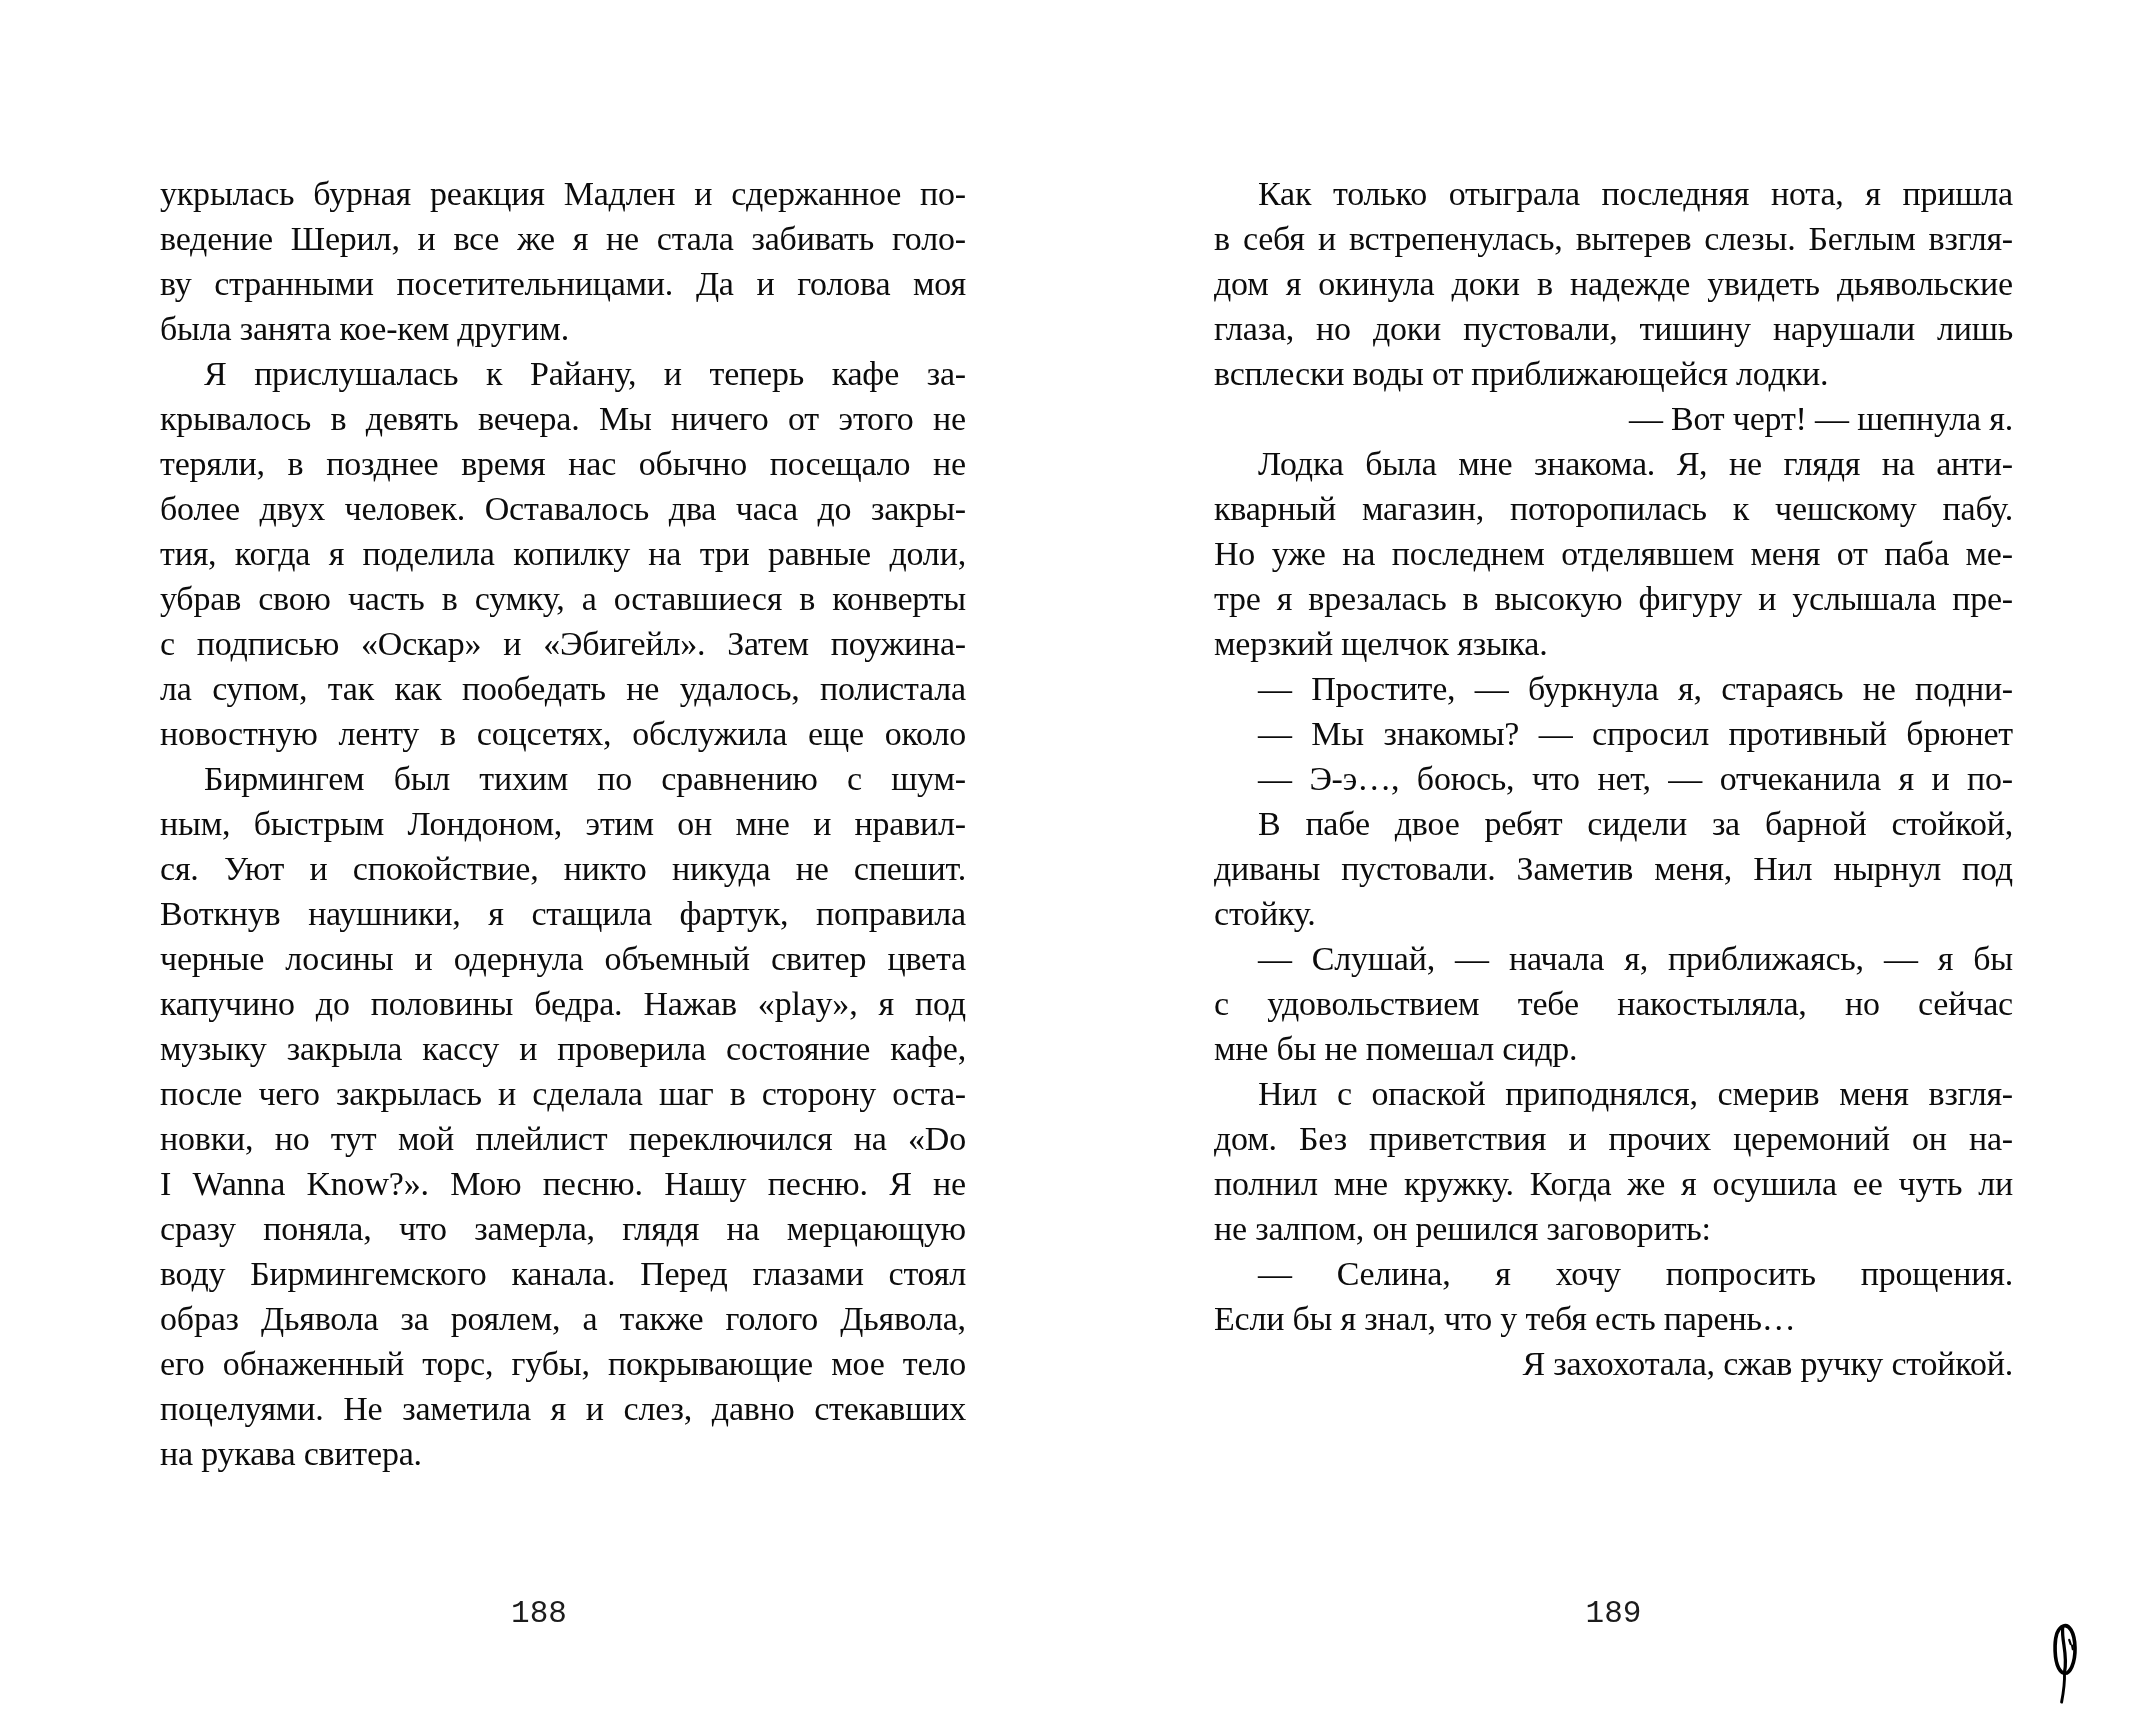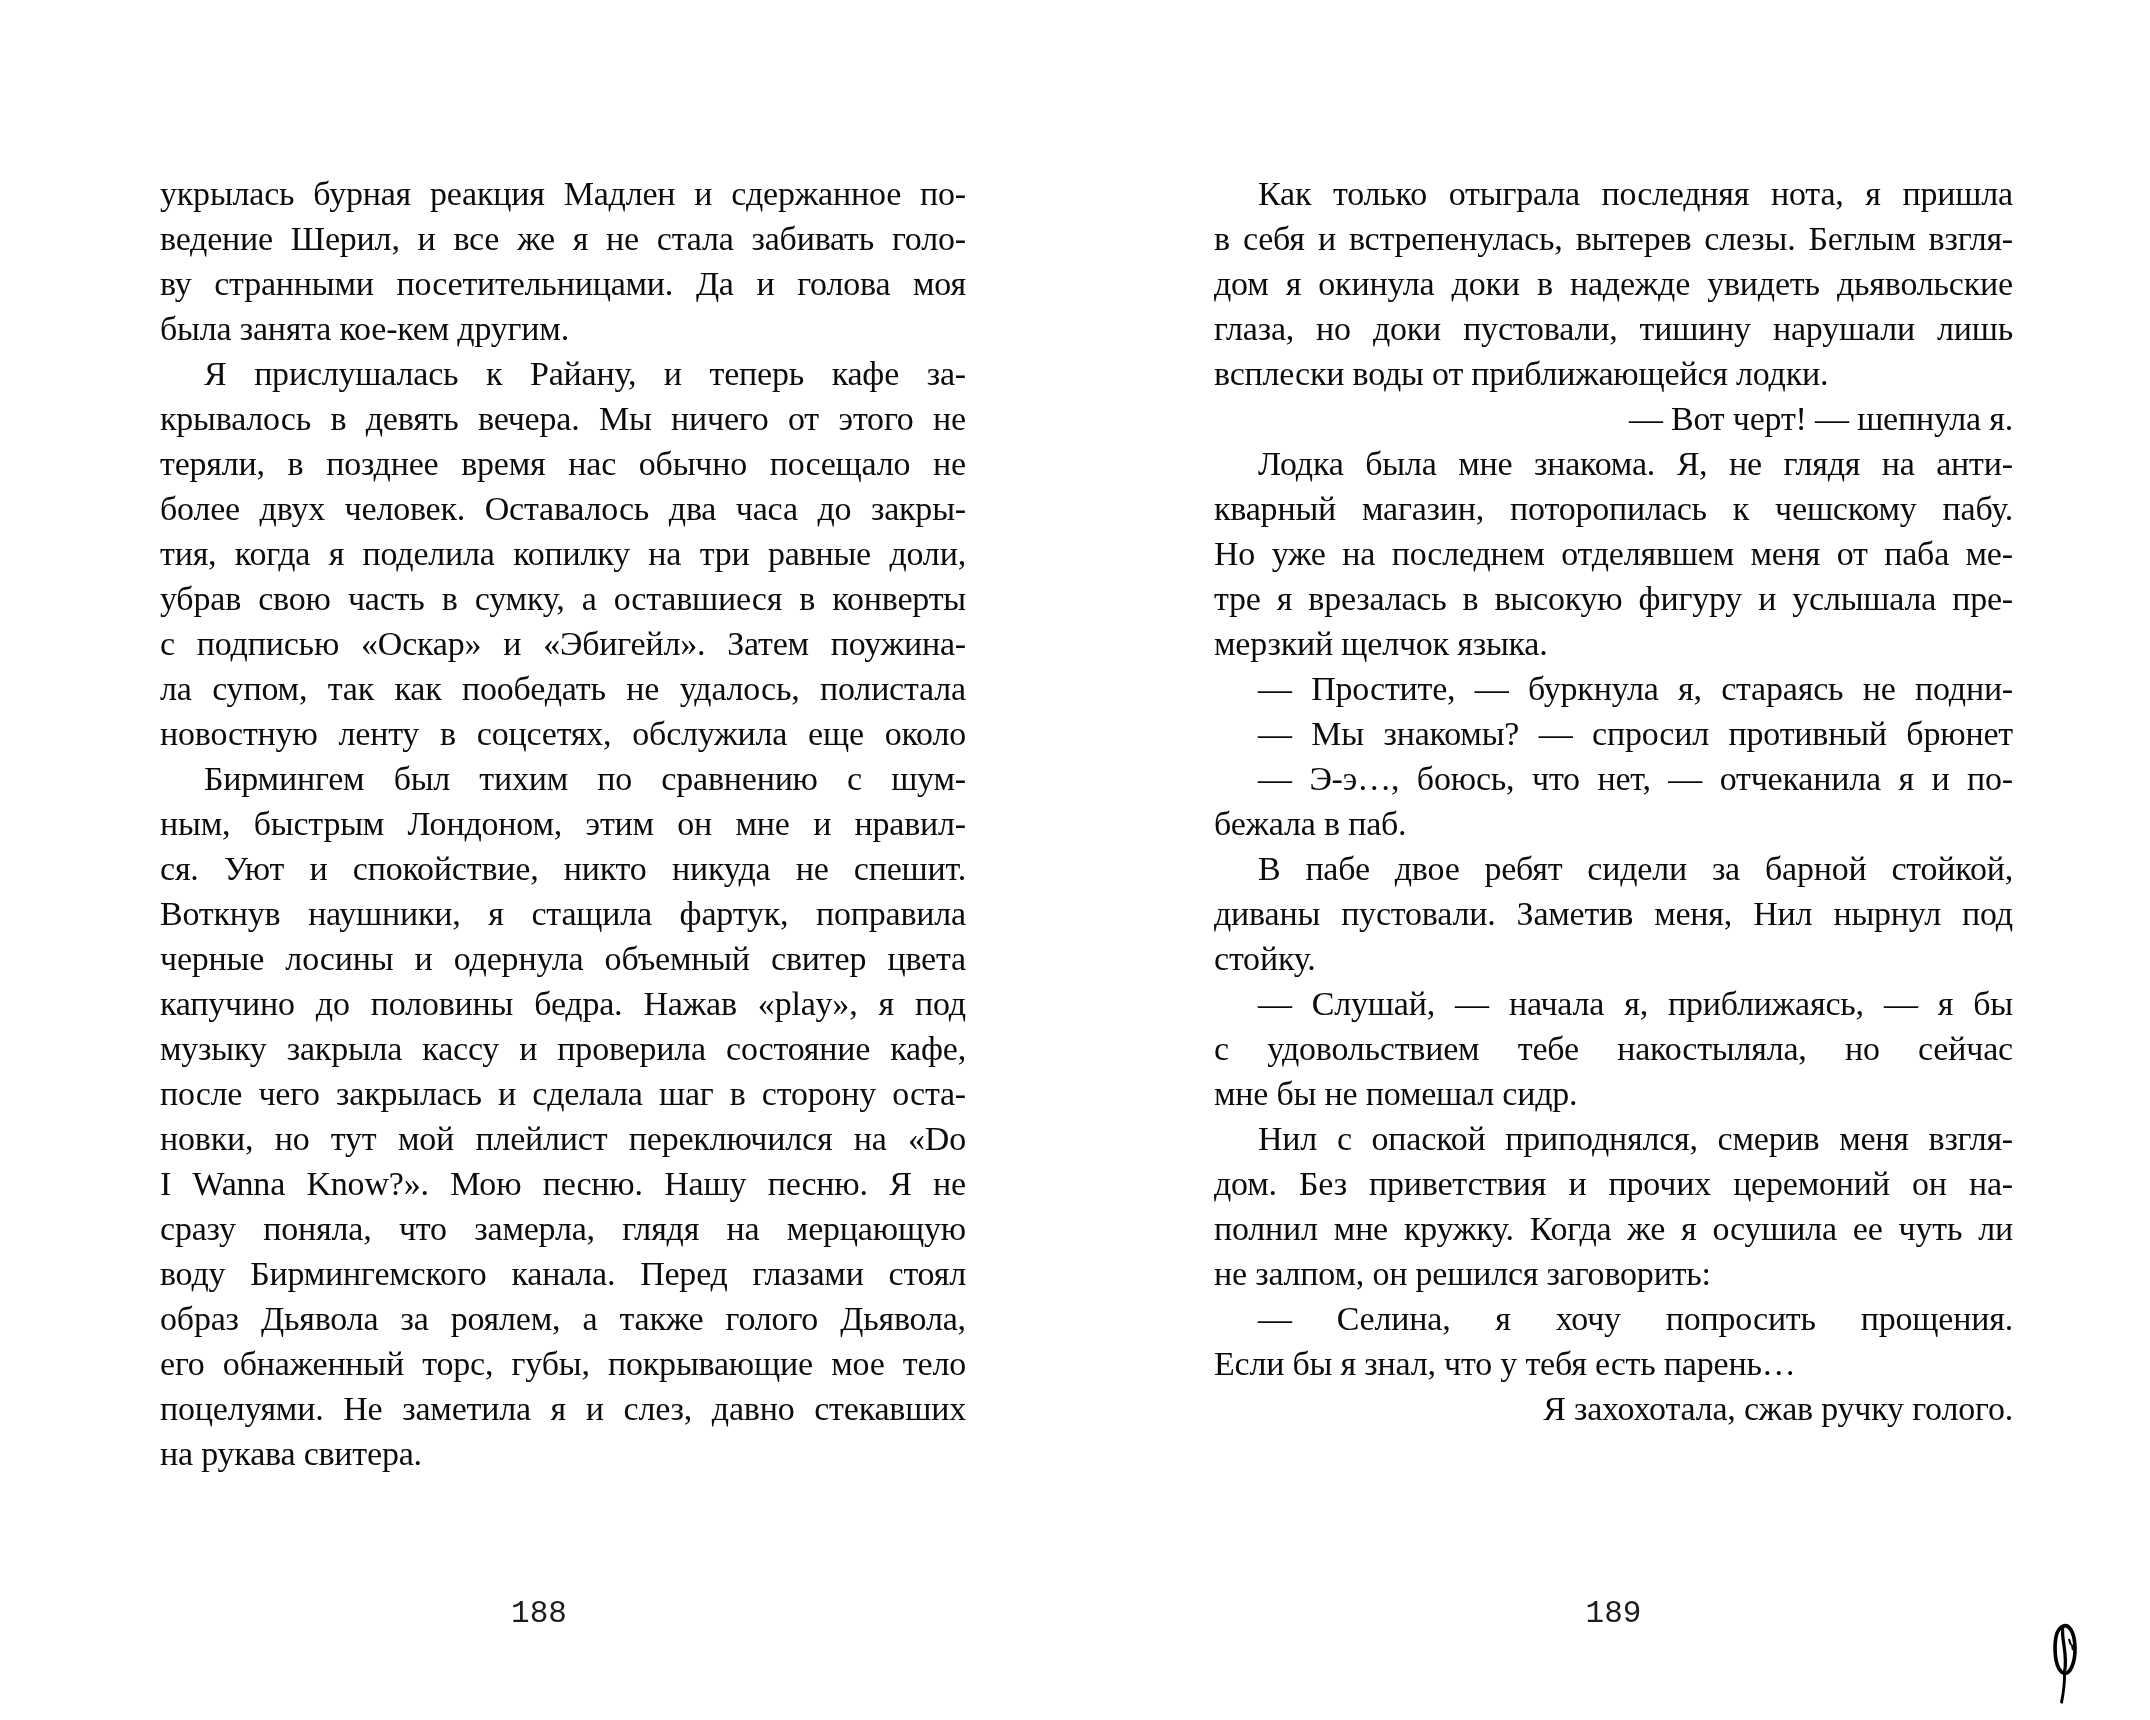--- a/index.html
+++ b/index.html
@@ -433,21 +433,20 @@
         <span>Э-э…,</span>
         <span>боюсь,</span>
         <span>что</span>
         <span>нет,</span>
         <span>—</span>
         <span>отчеканила</span>
         <span>я</span>
         <span>и</span>
         <span>по-</span>
       </div>
-      <div class="line">бежала в паб.</div>
       <div class="line just indent">
         <span>В</span>
         <span>пабе</span>
         <span>двое</span>
         <span>ребят</span>
         <span>сидели</span>
         <span>за</span>
         <span>барной</span>
         <span>стойкой,</span>
       </div>
@@ -515,21 +514,21 @@
       <div class="line">не залпом, он решился заговорить:</div>
       <div class="line just indent">
         <span>—</span>
         <span>Селина,</span>
         <span>я</span>
         <span>хочу</span>
         <span>попросить</span>
         <span>прощения.</span>
       </div>
       <div class="line">Если бы я знал, что у тебя есть парень…</div>
-      <div class="line indent">Я захохотала, сжав ручку голого.</div>
+      <div class="line indent">Я захохотала, сжав ручку стойкой.</div>
     </div>
   <div class="pagenum pagenum-right">189</div>
 
   <svg class="feather" width="35" height="84" viewBox="0 0 48 116" aria-hidden="true">
     <path d="M 22 7 C 30 3.5, 38 15, 38.5 37 C 39 58, 31.5 74, 23.5 72 C 15.5 70, 10.5 56, 11 34 C 11.4 18, 16 9.5, 22 7 Z" fill="none" stroke="#000000" stroke-width="5" stroke-linecap="round"></path>
     <path d="M 21.5 8 C 19.5 28, 29 46, 24 71" fill="none" stroke="#000000" stroke-width="4.5" stroke-linecap="round"></path>
     <path d="M 24 72 C 24.5 86, 22.5 99, 20 112" fill="none" stroke="#000000" stroke-width="4" stroke-linecap="round"></path>
     <path d="M 30.5 26 L 32.5 32 M 34.5 34 L 35.5 39" fill="none" stroke="#000000" stroke-width="3" stroke-linecap="round"></path>
   </svg>
 

